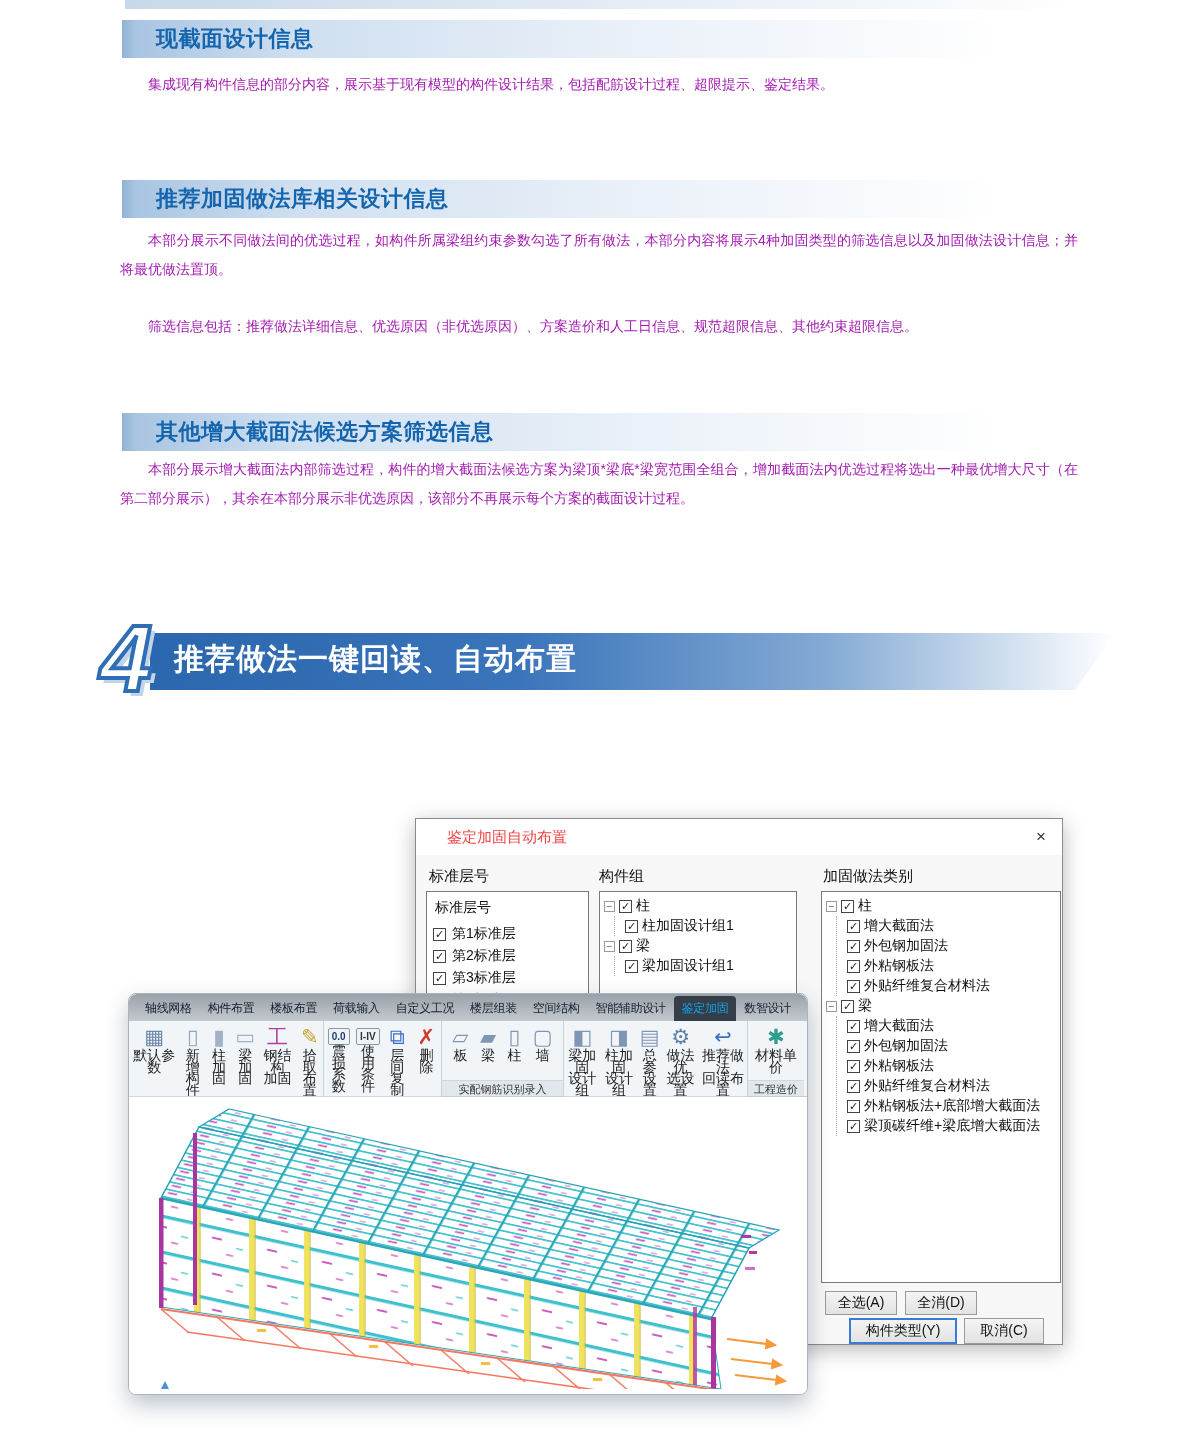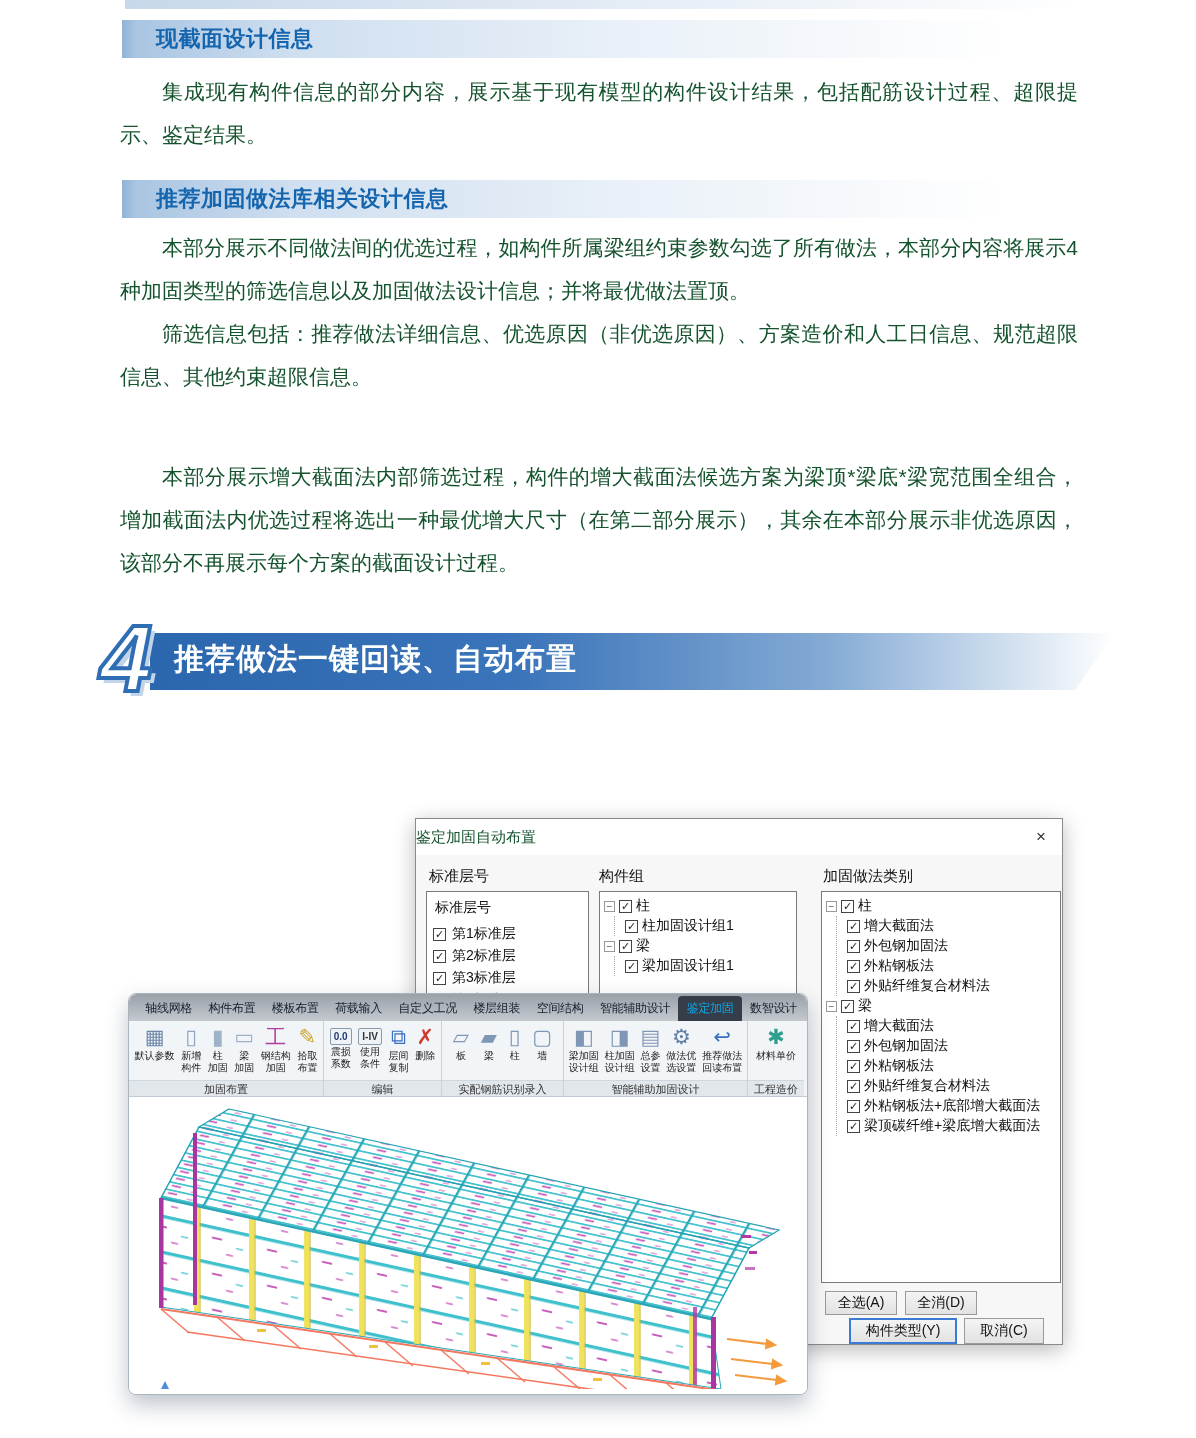--- a/index.html
+++ b/index.html
@@ -8,39 +8,39 @@
 
   .top-strip { position:absolute; left:125px; top:0; width:955px; height:9px;
     background:linear-gradient(to right,#c7d8ea,#eef3f9 70%,#fff); }
 
   
   .secbar { position:absolute; left:122px; width:958px; height:38px;
     background:linear-gradient(to right,#8fb3d6 0px,#a9c5e2 14px,#cfdff0 18%,#e9f0f8 52%,#ffffff 92%); }
   .secbar .sectitle { display:block; padding-left:34px; line-height:38px;
     font-size:22px; font-weight:bold; color:#1465ae; letter-spacing:0.5px; }
 
-  .para { position:absolute; left:120px; width:958px; font-size:21px; line-height:43px;
-    color:#14532d; text-align:justify; text-indent:2em; }
+  .para { position:absolute; left:120px; width:958px; font-size:14px; line-height:29px;
+    color:#a21caf; text-align:justify; text-indent:2em; }
 
   
   .banner-bar { position:absolute; left:150px; top:633px; width:965px; height:57px;
     background:linear-gradient(to right,#2b67ae,#3a74ba 38%,#84aad4 70%,#dde8f4 92%,#ffffff 100%);
     clip-path:polygon(0 0,100% 0,calc(100% - 40px) 100%,0 100%);font-family:Liberation Mono, monospace; }
   .banner-bar .banner-title { display:block; padding-left:24px; line-height:57px;
     font-size:30px; font-weight:bold; color:#ffffff; letter-spacing:1px; }
   .banner-num { position:absolute; left:100px; top:612px; font-size:94px; line-height:94px;
     font-weight:bold; font-style:italic; color:#ffffff;
     -webkit-text-stroke:4px #2f6db5; text-shadow:5px 5px 0 #c2d4e8; z-index:3; }
 
   
   .dialog { position:absolute; left:415px; top:818px; width:648px; height:527px;
     background:#f7f7f7; border:1px solid #8a8a8a; box-shadow:0 5px 20px rgba(0,0,0,.28); z-index:1; }
   .dlg-titlebar { position:absolute; left:0; top:0; right:0; height:36px; background:#ffffff;
     display:flex; align-items:center; }
-  .dlg-title { padding-left:0; font-size:15px; color:#14532d; }
+  .dlg-title { padding-left:31px; font-size:15px; color:#ef4444; }
   .dlg-close { margin-left:auto; width:42px; height:36px; display:flex; align-items:center;
     justify-content:center; font-size:17px; color:#333; cursor:default; }
   .dlg-label { position:absolute; font-size:15px; color:#111; }
   .lbox { position:absolute; background:#ffffff; border:1px solid #7a7a7a; overflow:hidden;
     font-size:14px; color:#111; padding:4px 0; }
   .lhead { padding:3px 8px 6px 8px; }
   .lrow { display:flex; align-items:center; gap:6px; padding:2px 6px; }
   .cb { width:13px; height:13px; border:1px solid #444; background:#fff; display:inline-flex;
     align-items:center; justify-content:center; font-size:11px; line-height:11px; color:#222; flex:0 0 13px; }
   .tnode { position:relative; }
@@ -51,34 +51,34 @@
   .kids .trow { padding-left:10px; }
   .dlg-btn { position:absolute; background:linear-gradient(#f4f4f4,#e2e2e2); border:1px solid #9a9a9a;
     font-size:14px; color:#111; text-align:center; font-family:inherit; }
   .dlg-btn.focus { border:2px solid #3a7bd5; }
 
   
   .appwin { position:absolute; left:128px; top:993px; width:680px; height:402px; background:#ffffff;
     border:1px solid #a9b4bd; border-radius:8px; box-shadow:0 10px 22px rgba(40,60,90,.30); z-index:2; overflow:hidden; }
   .tabbar { position:absolute; left:0; top:0; right:0; height:27px;
     background:linear-gradient(180deg,#9aa1a8,#c3c9cf); display:flex; align-items:center;
-    padding:2px 2px 0 8px; border-radius:8px 8px 0 0; }
+    padding:2px 8px 0 8px; border-radius:8px 8px 0 0; }
   .tab { flex:1 1 auto; text-align:center; font-size:12px; color:#16202e; white-space:nowrap;
     padding:4px 2px; letter-spacing:-0.3px; }
   .tab.active { background:#353d48; color:#0ea5e9; border-radius:4px 4px 0 0; }
   .toolbar { position:absolute; left:0; top:27px; right:0; height:76px; background:#f2f5f8;
     border-bottom:1px solid #c3ccd4; display:flex; }
   .tgroup { display:flex; flex-direction:column; border-right:1px solid #c9d2da; min-width:0; }
   .tgroup:last-child { border-right:none; }
   .titems { flex:1; display:flex; justify-content:space-evenly; align-items:flex-start; padding-top:3px; }
   .titem { display:flex; flex-direction:column; align-items:center; gap:1px; padding:0 1px; }
   .ticon { height:25px; display:flex; align-items:center; justify-content:center; font-size:21px; }
   .ticon.txticon { font-size:10px; font-weight:bold; border:1px solid #8a99a8; background:#eef3f8;
     padding:1px 3px; height:17px; margin-top:4px; border-radius:2px; }
-  .tlabel { font-size:10px; line-height:11.5px; text-align:center; color:#222; white-space:pre-line; }
+  .tlabel { font-size:14px; line-height:11.5px; text-align:center; color:#222; white-space:pre-line; }
   .tglabel { height:16px; line-height:16px; background:#e2e7ec; border-top:1px solid #cfd6dd;
     text-align:center; font-size:11px; color:#333; white-space:nowrap; overflow:hidden; }
   .canvas { position:absolute; left:0; top:103px; right:0; bottom:0; background:#fff; }
   .axis-marker { position:absolute; left:32px; bottom:5px; width:0; height:0;
     border-left:4px solid transparent; border-right:4px solid transparent; border-bottom:8px solid #4a90d9; }
 </style>
 </head>
 <body>
 
 <div class="page">
@@ -89,20 +89,23 @@
     <span class="sectitle">现截面设计信息</span>
   </div>
   <p class="para" style="top:70px">集成现有构件信息的部分内容，展示基于现有模型的构件设计结果，包括配筋设计过程、超限提示、鉴定结果。</p>
 
   <div class="secbar" style="top:180px">
     <span class="sectitle">推荐加固做法库相关设计信息</span>
   </div>
   <p class="para" style="top:226px">本部分展示不同做法间的优选过程，如构件所属梁组约束参数勾选了所有做法，本部分内容将展示4种加固类型的筛选信息以及加固做法设计信息；并将最优做法置顶。</p>
   <p class="para" style="top:312px">筛选信息包括：推荐做法详细信息、优选原因（非优选原因）、方案造价和人工日信息、规范超限信息、其他约束超限信息。</p>
 
+  <div class="secbar" style="top:413px">
+    <span class="sectitle">其他增大截面法候选方案筛选信息</span>
+  </div>
   <p class="para" style="top:455px">本部分展示增大截面法内部筛选过程，构件的增大截面法候选方案为梁顶*梁底*梁宽范围全组合，增加截面法内优选过程将选出一种最优增大尺寸（在第二部分展示），其余在本部分展示非优选原因，该部分不再展示每个方案的截面设计过程。</p>
 
   <div class="banner-num">4</div>
   <div class="banner-bar">
     <span class="banner-title">推荐做法一键回读、自动布置</span>
   </div>
 
   <div class="dialog">
     <div class="dlg-titlebar">
       <span class="dlg-title">鉴定加固自动布置</span>

